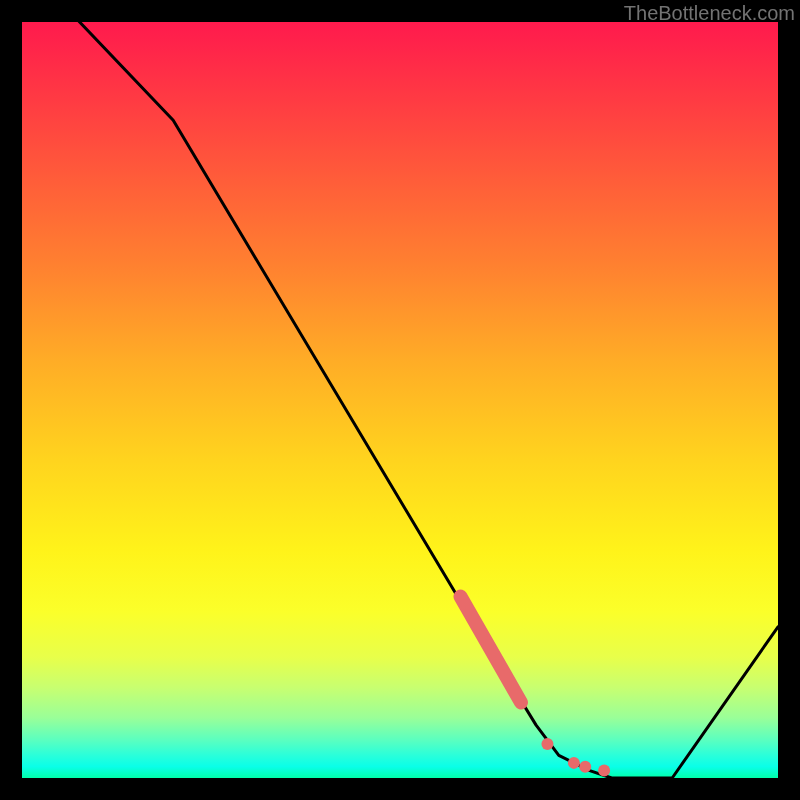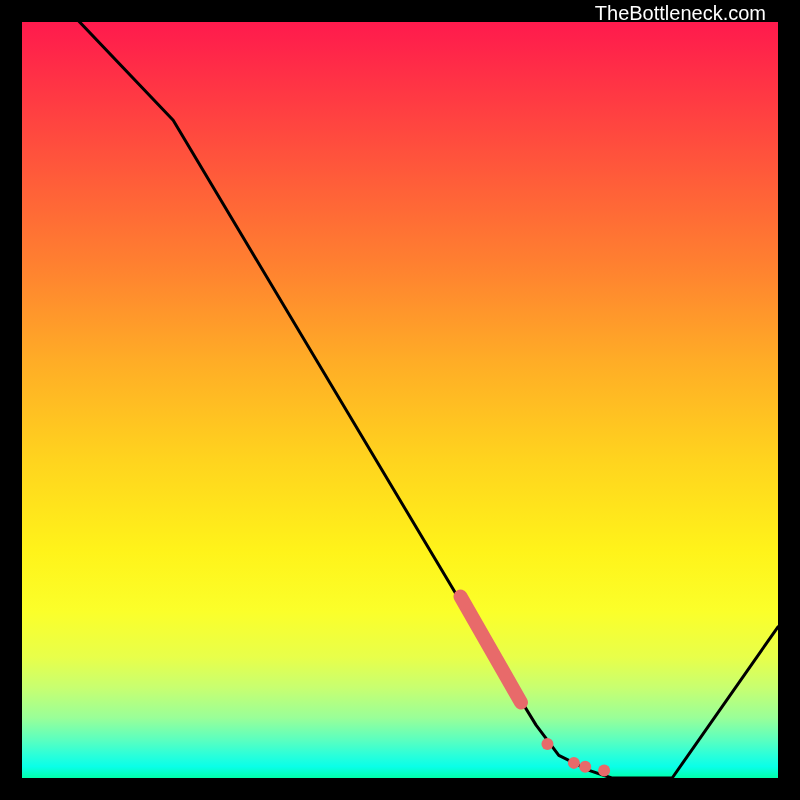--- a/index.html
+++ b/index.html
@@ -8,22 +8,22 @@
     width: 800px;
     height: 800px;
     background: #000;
     font-family: Arial, Helvetica, sans-serif;
     position: relative;
     overflow: hidden;
   }
   .watermark {
     position: absolute;
     top: 2px;
-    right: 34px;
-    color: #ffffff;
+    right: 5px;
+    color: #737373;
     font-size: 20px;
     font-weight: 500;
     z-index: 10;
   }
   .plot {
     position: absolute;
     left: 22px;
     top: 22px;
     width: 756px;
     height: 756px;

